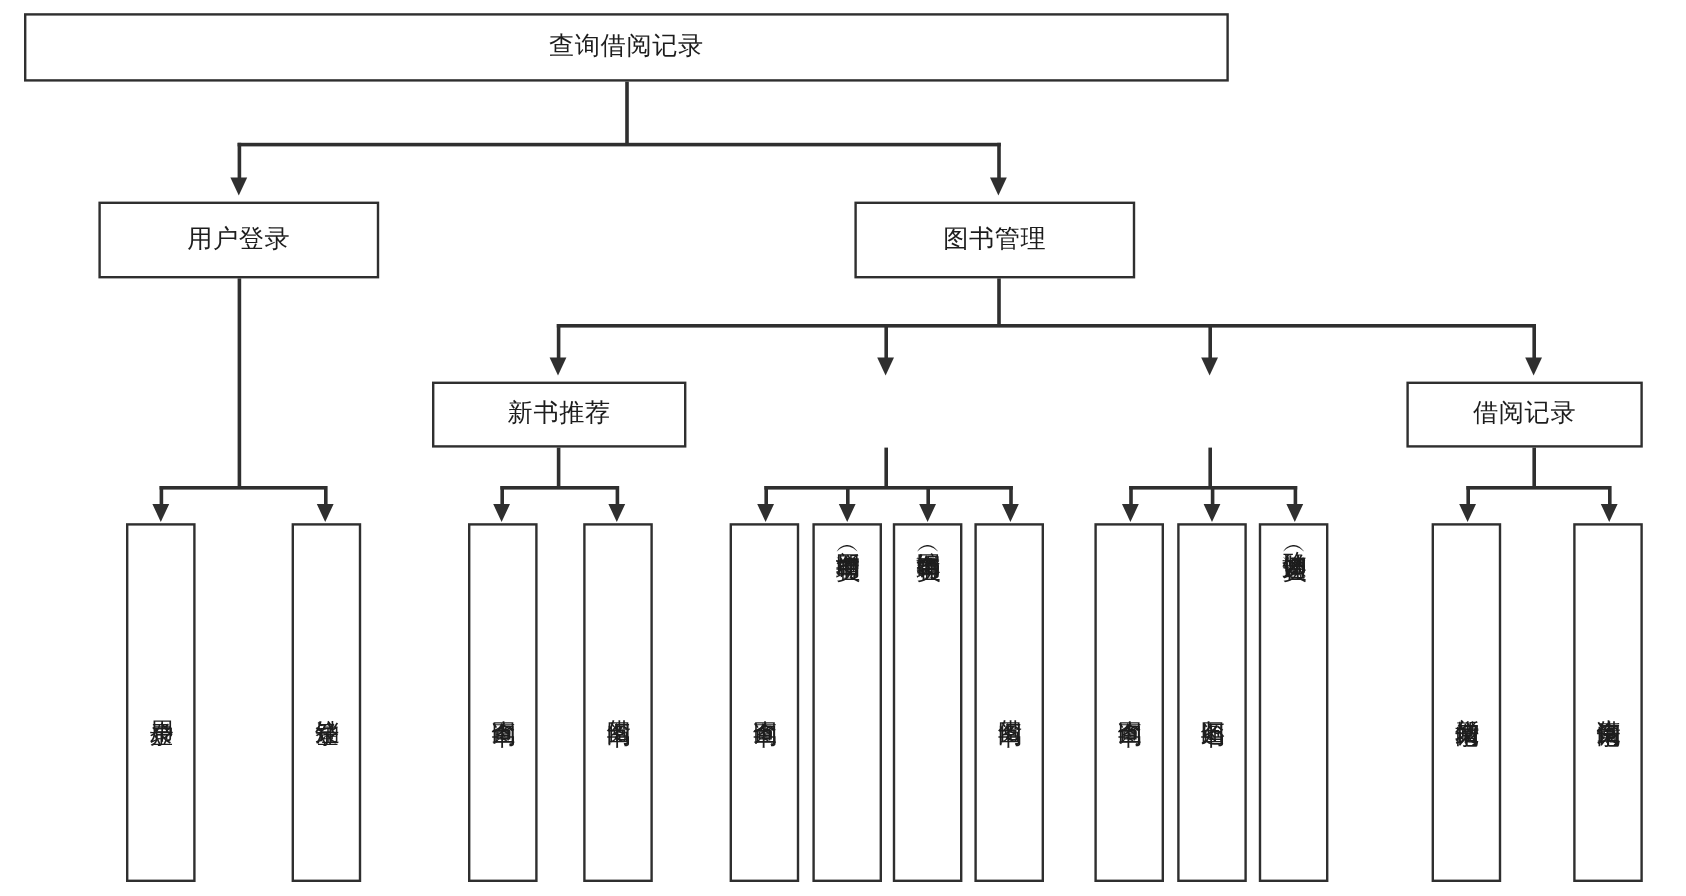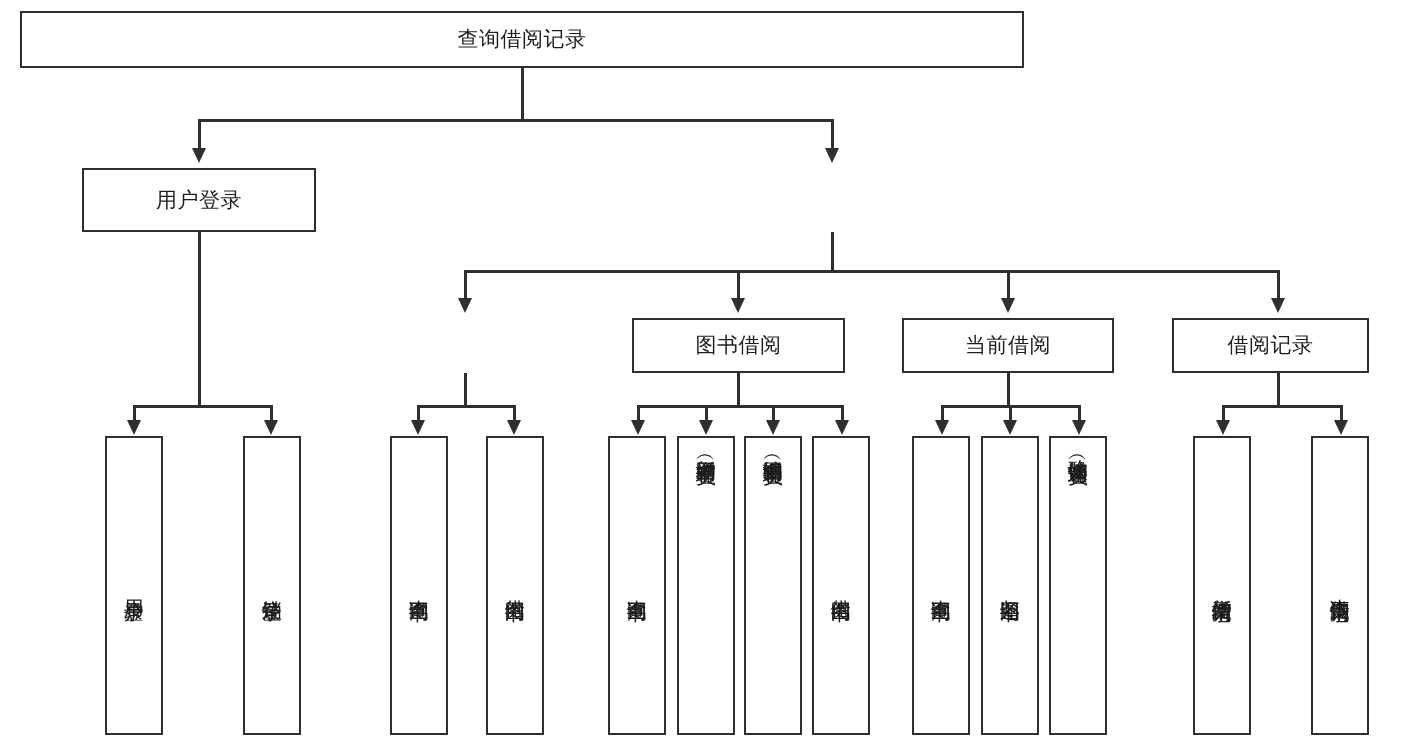--- a/index.html
+++ b/index.html
@@ -92,20 +92,23 @@
   <div class="edge edge-v" style="left:198px; top:119px; width:2.5px; height:31px;"></div>
   <div class="arrow" style="left:192px; top:148px;"></div>
 
   <div class="edge edge-v" style="left:831px; top:119px; width:2.5px; height:31px;"></div>
   <div class="arrow" style="left:825px; top:148px;"></div>
 
   <div class="node" style="left:82px; top:168px; width:234px; height:64px;">
     <span class="node-label">用户登录</span>
   </div>
 
+  <div class="node" style="left:712px; top:168px; width:234px; height:64px;">
+    <span class="node-label">图书管理</span>
+  </div>
 
   <div class="edge edge-v" style="left:198px; top:232px; width:2.5px; height:175px;"></div>
   <div class="edge edge-h" style="left:133px; top:405px; width:139px; height:2.5px;"></div>
   <div class="edge edge-v" style="left:133px; top:405px; width:2.5px; height:18px;"></div>
   <div class="arrow" style="left:127px; top:420px;"></div>
   <div class="edge edge-v" style="left:270px; top:405px; width:2.5px; height:18px;"></div>
   <div class="arrow" style="left:264px; top:420px;"></div>
 
   <div class="edge edge-v" style="left:831px; top:232px; width:2.5px; height:40px;"></div>
   <div class="edge edge-h" style="left:464px; top:270px; width:815px; height:2.5px;"></div>
@@ -115,28 +118,25 @@
 
   <div class="edge edge-v" style="left:737px; top:270px; width:2.5px; height:30px;"></div>
   <div class="arrow" style="left:731px; top:298px;"></div>
 
   <div class="edge edge-v" style="left:1007px; top:270px; width:2.5px; height:30px;"></div>
   <div class="arrow" style="left:1001px; top:298px;"></div>
 
   <div class="edge edge-v" style="left:1277px; top:270px; width:2.5px; height:30px;"></div>
   <div class="arrow" style="left:1271px; top:298px;"></div>
 
-
-  <div class="node" style="left:632px; top:318px; width:213px; height:55px;">
-    <span class="node-label">图书借阅</span>
-  </div>
-
-  <div class="node" style="left:902px; top:318px; width:212px; height:55px;">
-    <span class="node-label">当前借阅</span>
-  </div>
+  <div class="node" style="left:360px; top:318px; width:212px; height:55px;">
+    <span class="node-label">新书推荐</span>
+  </div>
+
+
 
   <div class="node" style="left:1172px; top:318px; width:197px; height:55px;">
     <span class="node-label">借阅记录</span>
   </div>
 
   <div class="edge edge-v" style="left:464px; top:373px; width:2.5px; height:34px;"></div>
   <div class="edge edge-h" style="left:417px; top:405px; width:97px; height:2.5px;"></div>
   <div class="edge edge-v" style="left:417px; top:405px; width:2.5px; height:18px;"></div>
   <div class="arrow" style="left:411px; top:420px;"></div>
   <div class="edge edge-v" style="left:513px; top:405px; width:2.5px; height:18px;"></div>

